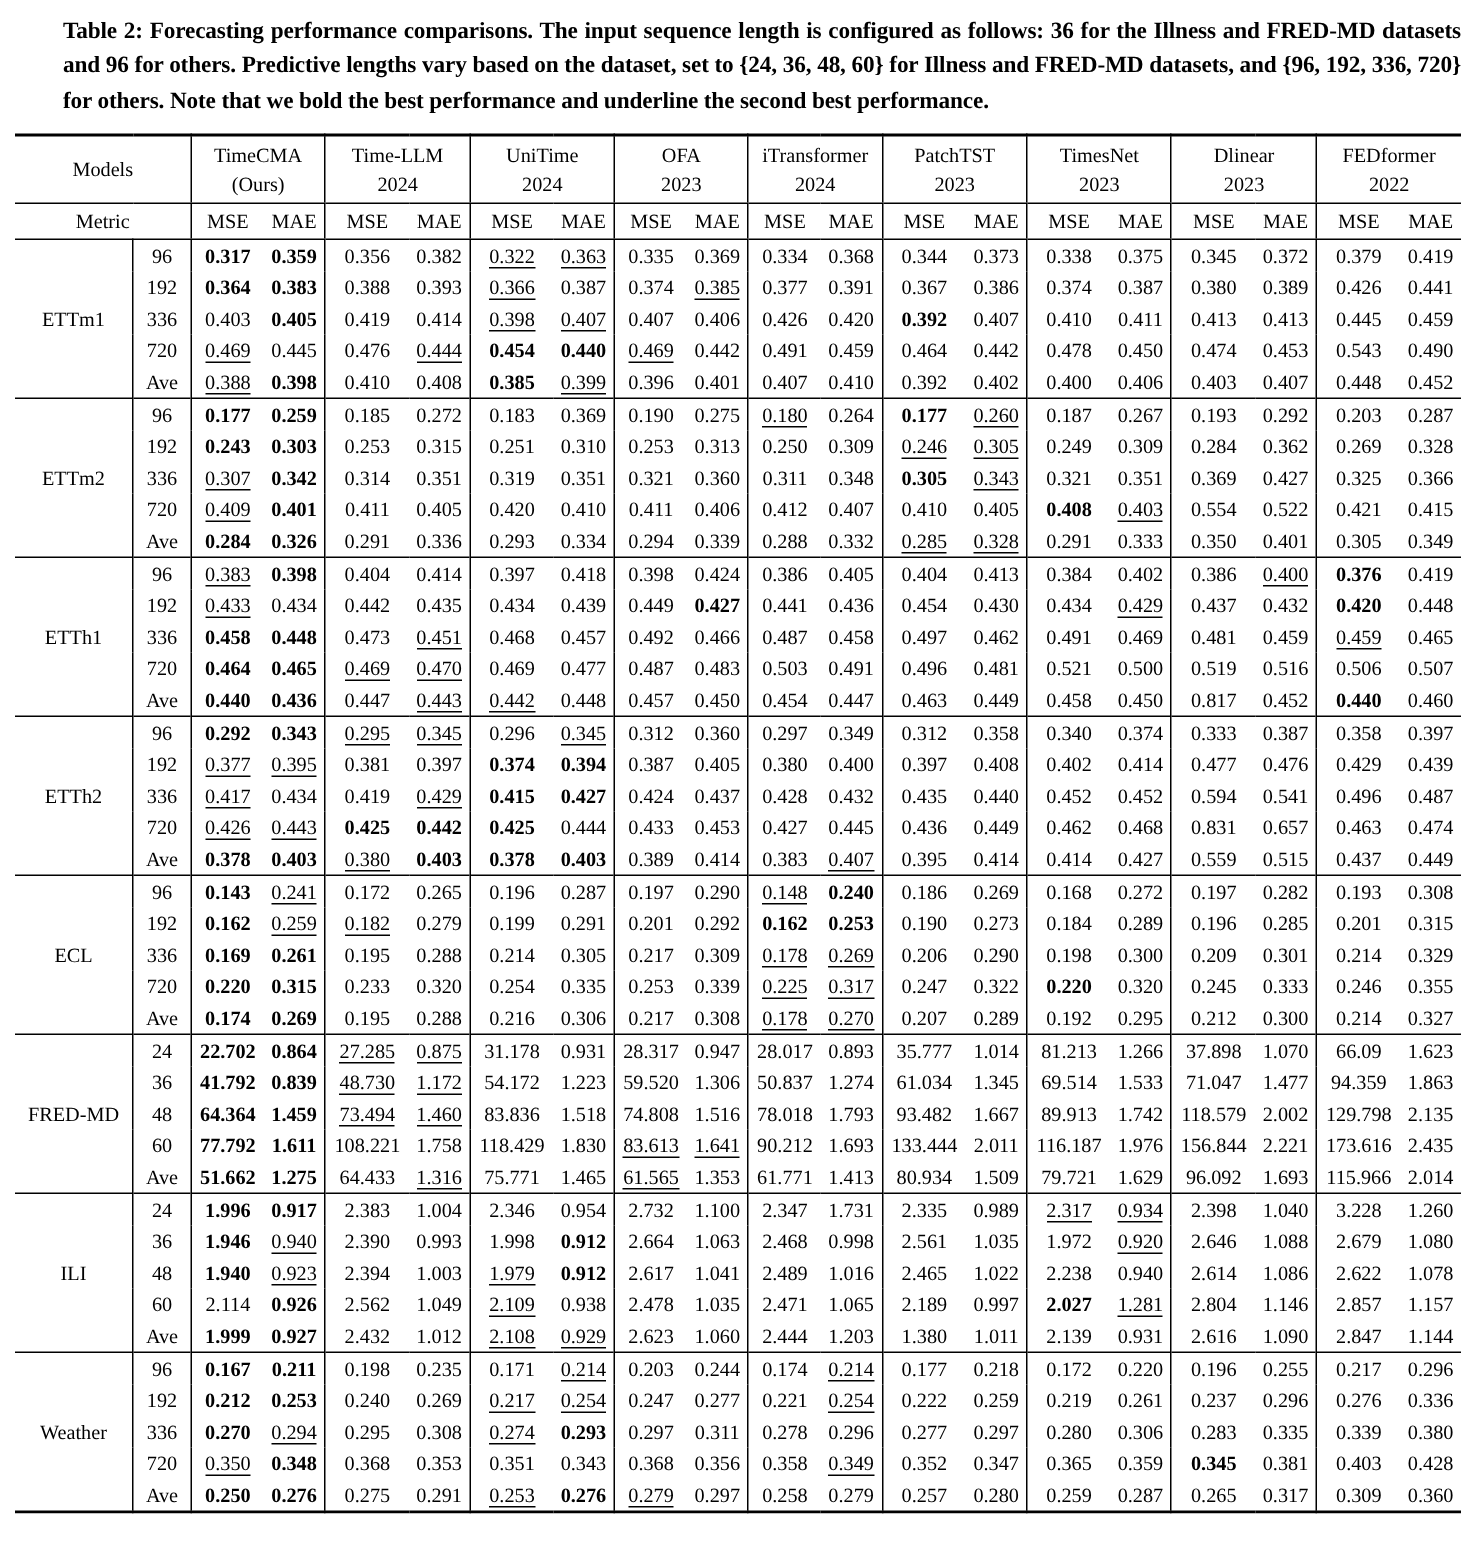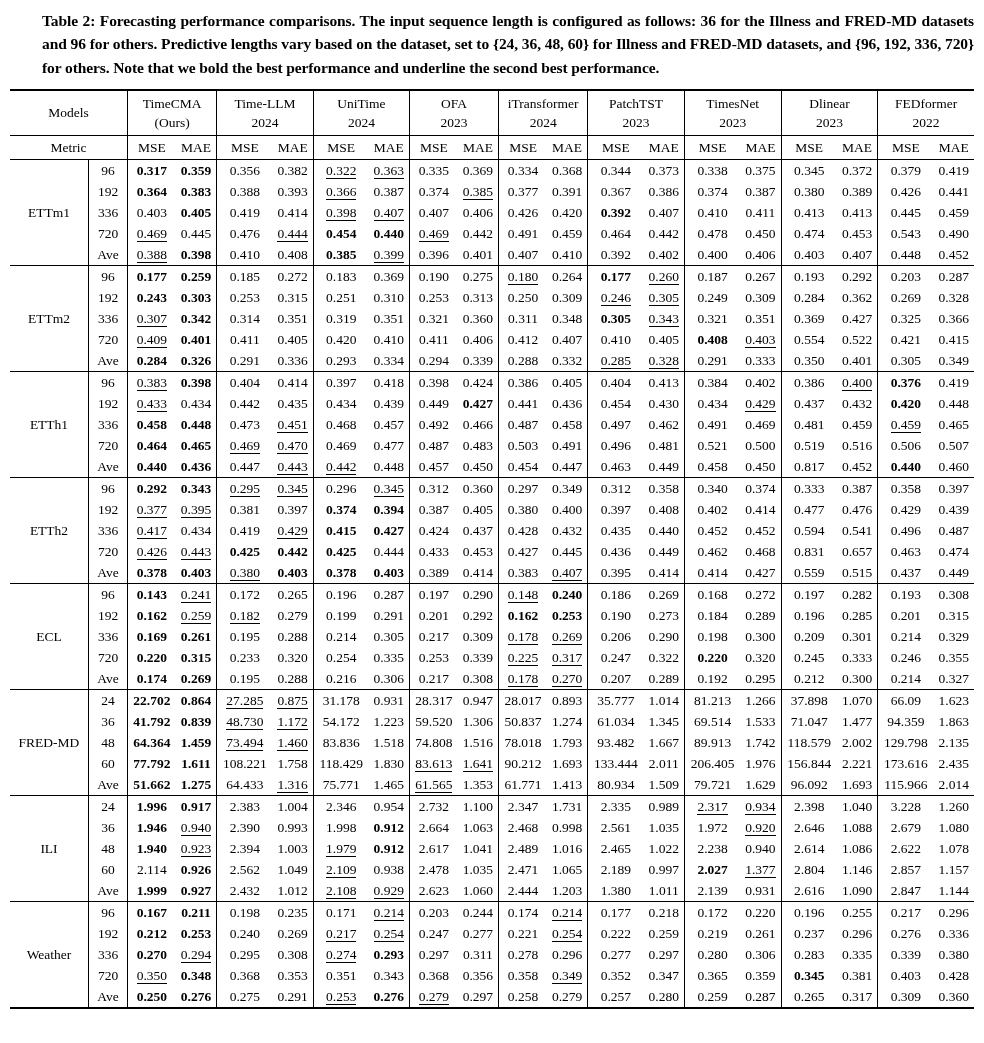--- a/index.html
+++ b/index.html
@@ -712,21 +712,21 @@
         <td class="num ps"><span>108.221</span></td>
         <td class="num"><span>1.758</span></td>
         <td class="num ps"><span>118.429</span></td>
         <td class="num"><span>1.830</span></td>
         <td class="num ps"><span class="u">83.613</span></td>
         <td class="num"><span class="u">1.641</span></td>
         <td class="num ps"><span>90.212</span></td>
         <td class="num"><span>1.693</span></td>
         <td class="num ps"><span>133.444</span></td>
         <td class="num"><span>2.011</span></td>
-        <td class="num ps"><span>206.405</span></td>
+        <td class="num ps"><span>116.187</span></td>
         <td class="num"><span>1.976</span></td>
         <td class="num ps"><span>156.844</span></td>
         <td class="num"><span>2.221</span></td>
         <td class="num ps"><span>173.616</span></td>
         <td class="num"><span>2.435</span></td>
       </tr>
       <tr>
         <td class="hz">Ave</td>
         <td class="num ps"><span class="b">51.662</span></td>
         <td class="num"><span class="b">1.275</span></td>
@@ -819,21 +819,21 @@
         <td class="num"><span>1.049</span></td>
         <td class="num ps"><span class="u">2.109</span></td>
         <td class="num"><span>0.938</span></td>
         <td class="num ps"><span>2.478</span></td>
         <td class="num"><span>1.035</span></td>
         <td class="num ps"><span>2.471</span></td>
         <td class="num"><span>1.065</span></td>
         <td class="num ps"><span>2.189</span></td>
         <td class="num"><span>0.997</span></td>
         <td class="num ps"><span class="b">2.027</span></td>
-        <td class="num"><span class="u">1.377</span></td>
+        <td class="num"><span class="u">1.281</span></td>
         <td class="num ps"><span>2.804</span></td>
         <td class="num"><span>1.146</span></td>
         <td class="num ps"><span>2.857</span></td>
         <td class="num"><span>1.157</span></td>
       </tr>
       <tr>
         <td class="hz">Ave</td>
         <td class="num ps"><span class="b">1.999</span></td>
         <td class="num"><span class="b">0.927</span></td>
         <td class="num ps"><span>2.432</span></td>

